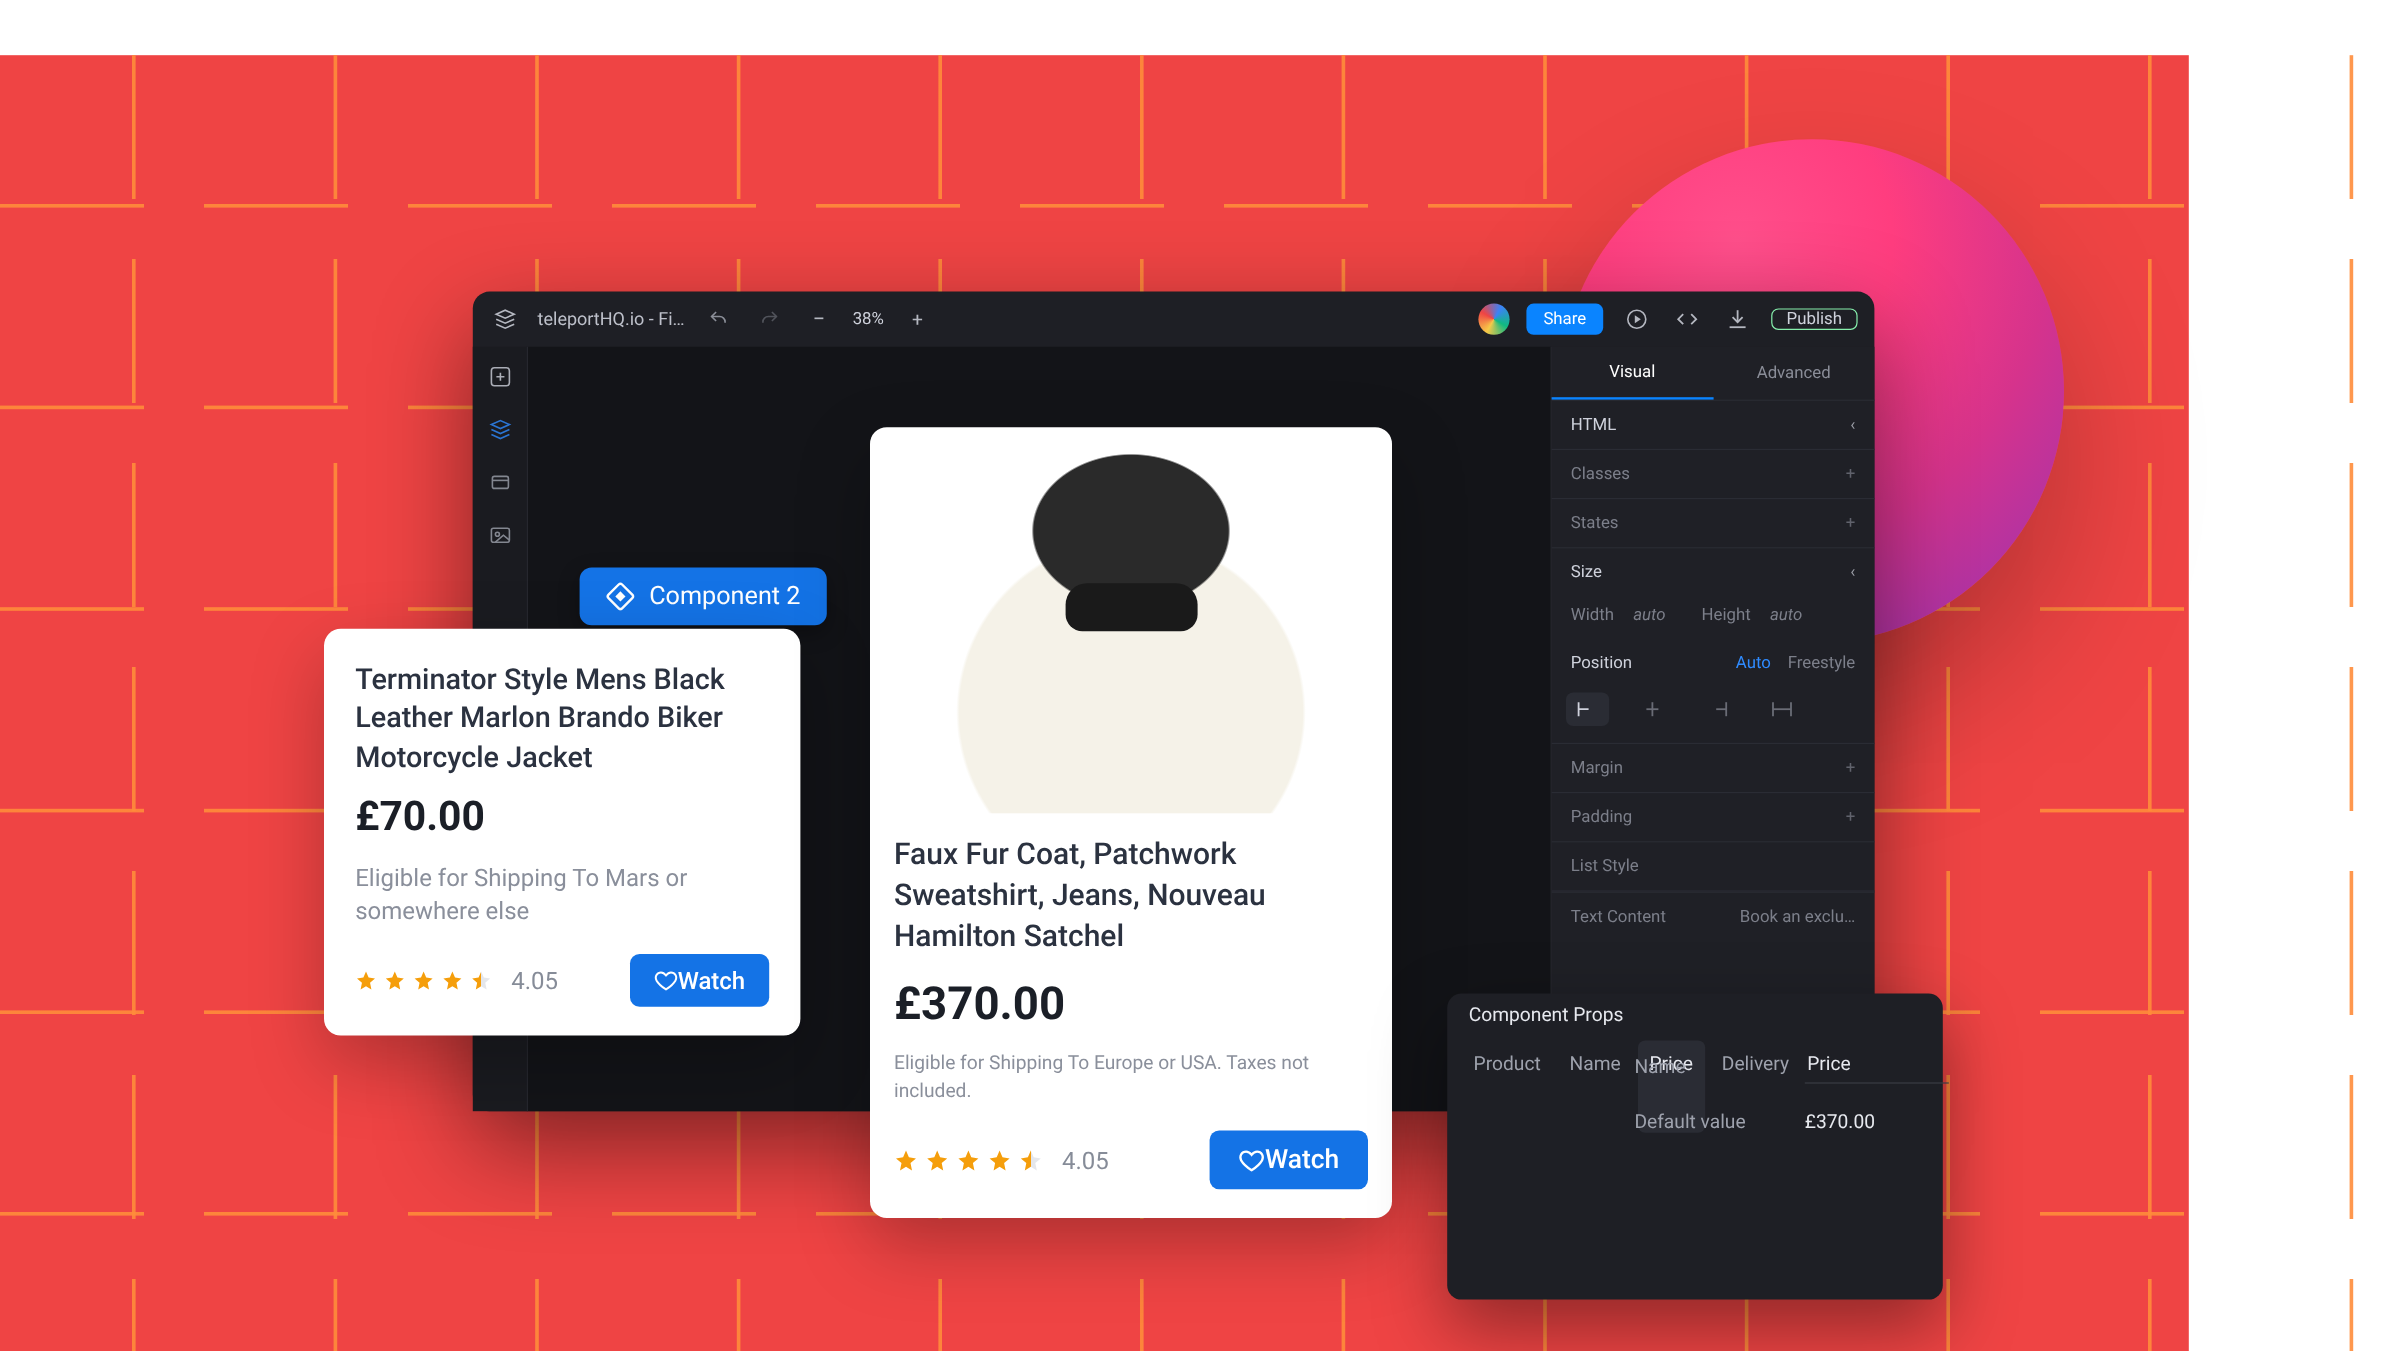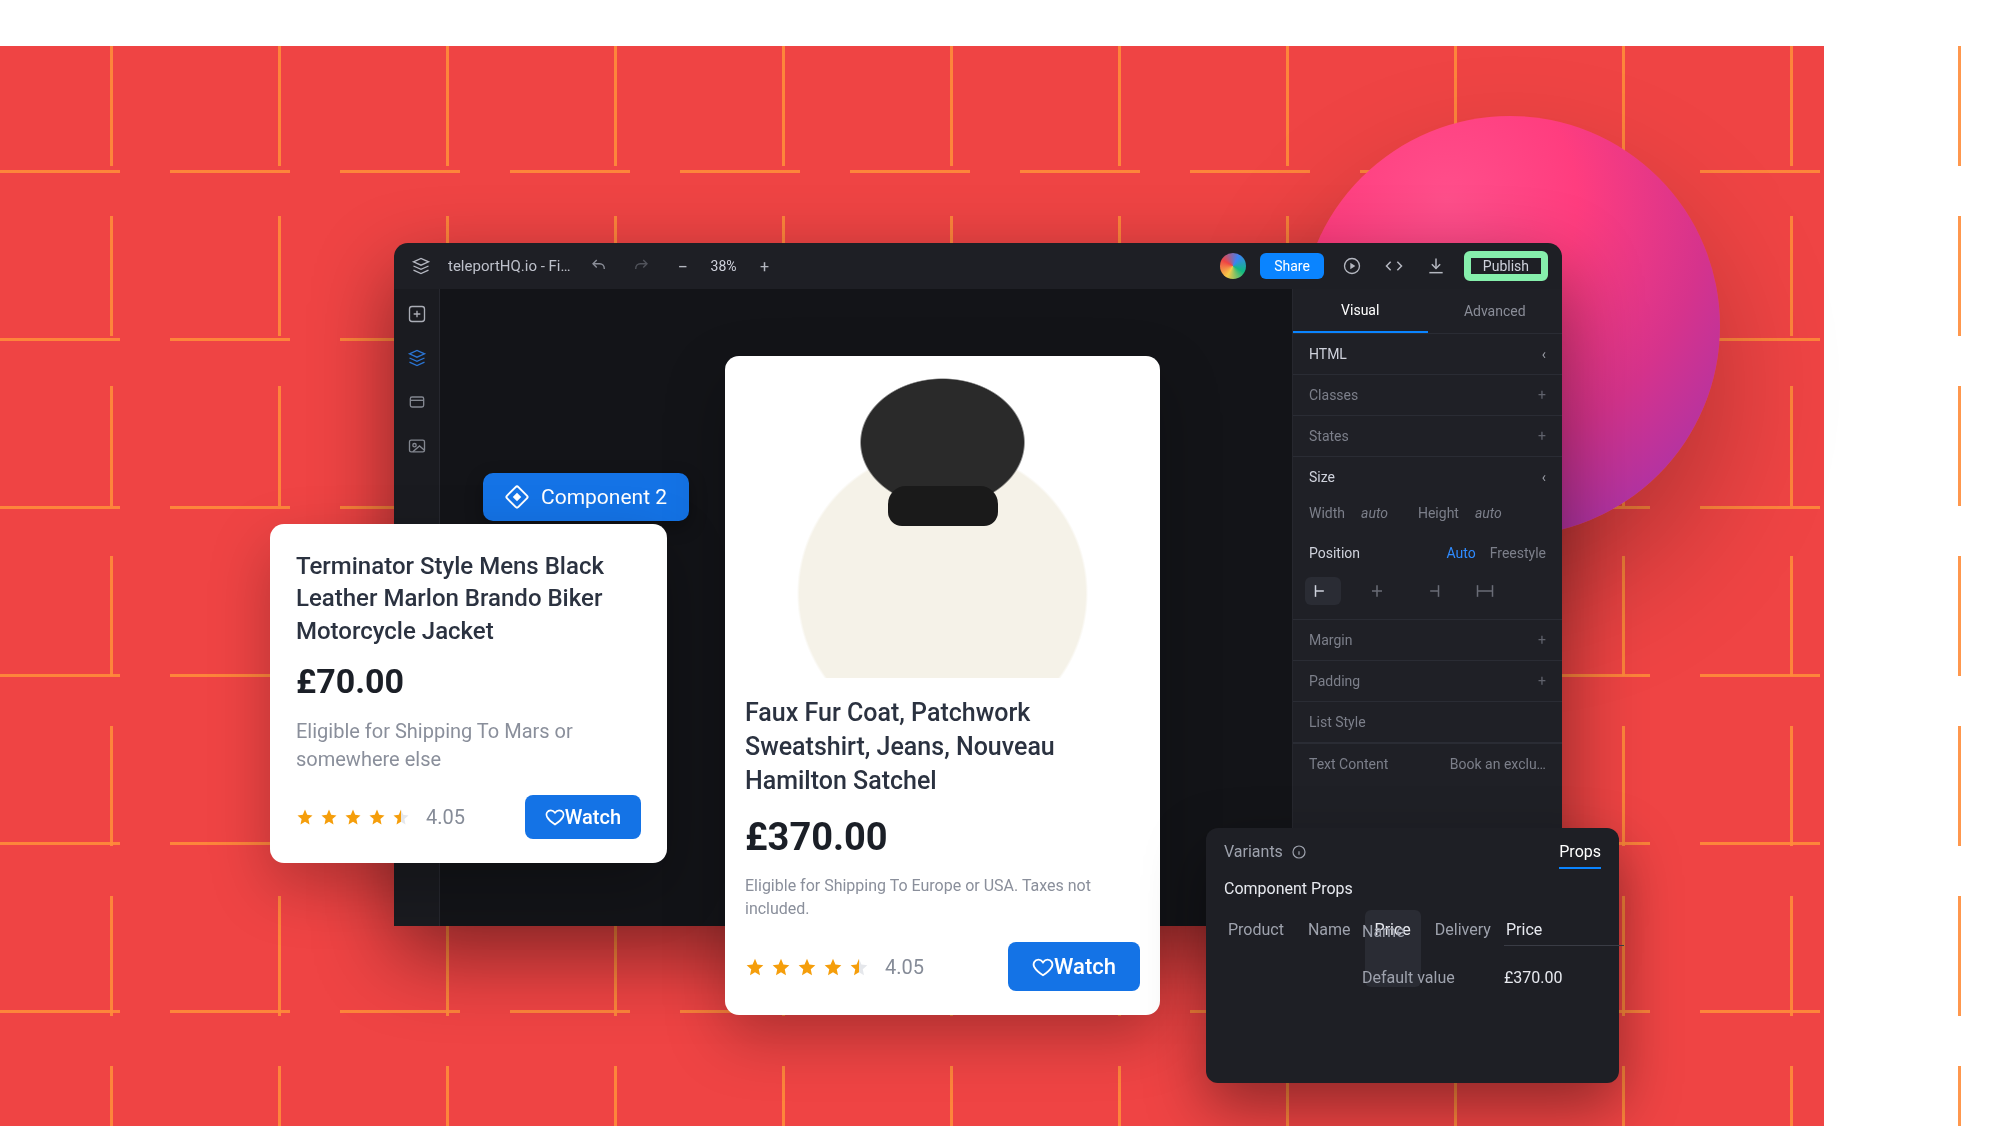--- a/index.html
+++ b/index.html
@@ -23,21 +23,21 @@
 
   
   .editor { position:absolute; left:394px; top:197px; width:1168px; height:683px;
     background:#1e1f25; border-radius:14px; box-shadow:0 30px 80px rgba(0,0,0,.45); color:#cfd2dc; }
   .editor .topbar { display:flex; align-items:center; height:46px; padding:0 14px; gap:14px; font-size:15px; }
   .editor .brand { width:26px; height:26px; display:flex; align-items:center; justify-content:center; opacity:.85; }
   .editor .title { opacity:.9; font-size:15px; }
   .editor .spacer { flex:1; }
   .tb-btn { display:flex; align-items:center; justify-content:center; width:28px; height:28px; border-radius:6px; opacity:.85; }
   .share-btn { background:#0a84ff; color:#fff; font-size:14px; padding:5px 14px; border-radius:6px; }
-  .publish-btn { border:7px solid #86efac; color:#cfd2dc; font-size:14px; padding:0 12px; border-radius:6px; }
+  .publish-btn { border:1px solid #86efac; color:#cfd2dc; font-size:14px; padding:0 12px; border-radius:6px; }
   .avatar { width:26px; height:26px; border-radius:50%; background: conic-gradient(from 210deg,#f7c948,#ef4444,#3b82f6,#10b981,#f7c948); }
 
   .editor .body { position:absolute; left:0; top:46px; right:0; bottom:0; display:flex; }
   .left-rail { width:46px; background:#1a1b20; border-right:1px solid #26272e; display:flex; flex-direction:column; align-items:center; gap:18px; padding-top:12px; }
   .left-rail .ic { width:26px; height:26px; display:flex; align-items:center; justify-content:center; opacity:.8; }
   .left-rail .ic.active svg * { stroke:#2f8bff; }
   .canvas-area { flex:1; background:#131418; position:relative; }
   .right-panel { width:270px; background:#1f2026; border-left:1px solid #26272e; font-size:14px; }
   .tabs { display:flex; height:44px; }
   .tabs .tab { flex:1; display:flex; align-items:center; justify-content:center; color:#8a8d98; cursor:pointer; }
@@ -373,30 +373,20 @@
       <div class="watch">
         <svg width="22" height="22" viewBox="0 0 24 24" fill="none" stroke="#fff" stroke-width="2">
             <path d="M12 21s-7-4.5-9.5-9C.5 8 3 4 7 4c2 0 3.5 1 5 3 1.5-2 3-3 5-3 4 0 6.5 4 4.5 8C19 16.5 12 21 12 21z"></path>
           </svg>
         <span>Watch</span>
       </div>
     </div>
   </div>
 
   <div class="props">
-    <div class="pt-tabs">
-      <div class="pt-left">
-        <span>Variants</span>
-        <svg width="16" height="16" viewBox="0 0 24 24" fill="none" stroke="#9ea2ad" stroke-width="1.8">
-            <circle cx="12" cy="12" r="9"></circle>
-            <path d="M12 8h.01M12 11v5"></path>
-          </svg>
-      </div>
-      <div class="pt-right"><span class="ptab">Props</span></div>
-    </div>
     <div class="pt-title">Component Props</div>
     <div class="pt-body">
       <div class="pt-list">
         <div class="it">Product</div>
         <div class="it">Name</div>
         <div class="it sel">Price</div>
         <div class="it">Delivery</div>
       </div>
       <div class="pt-form">
         <div class="pt-row">

